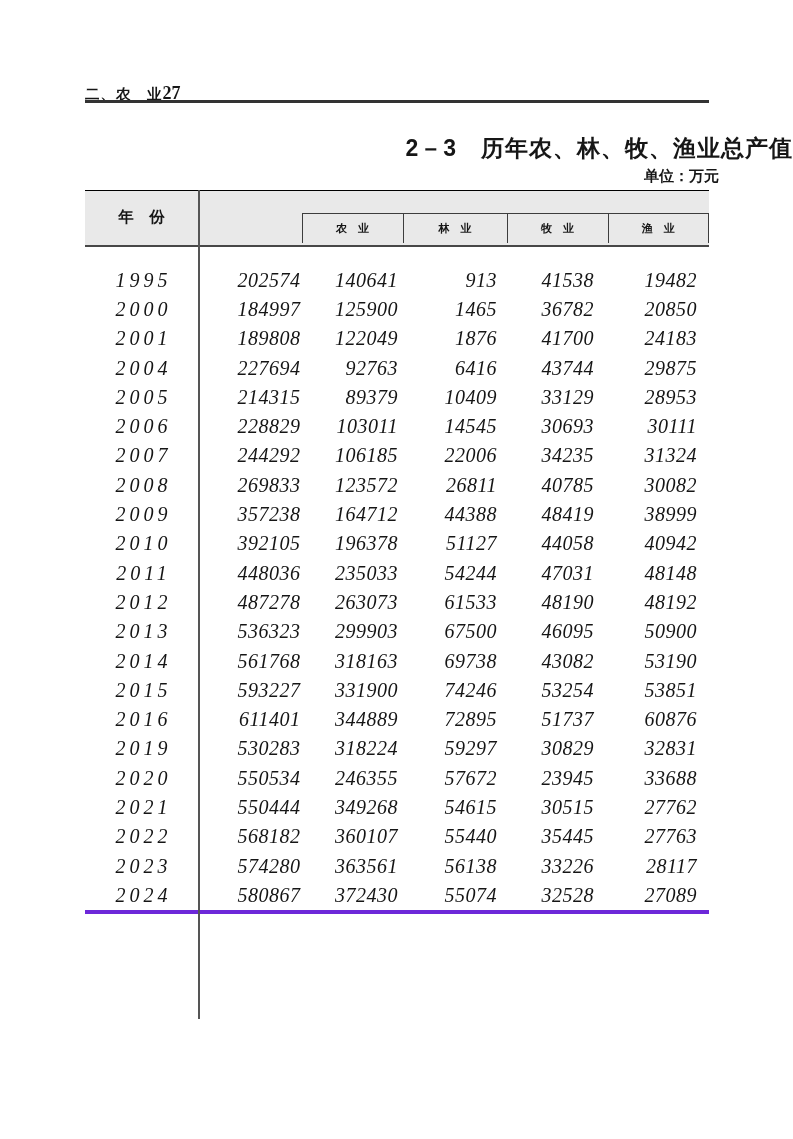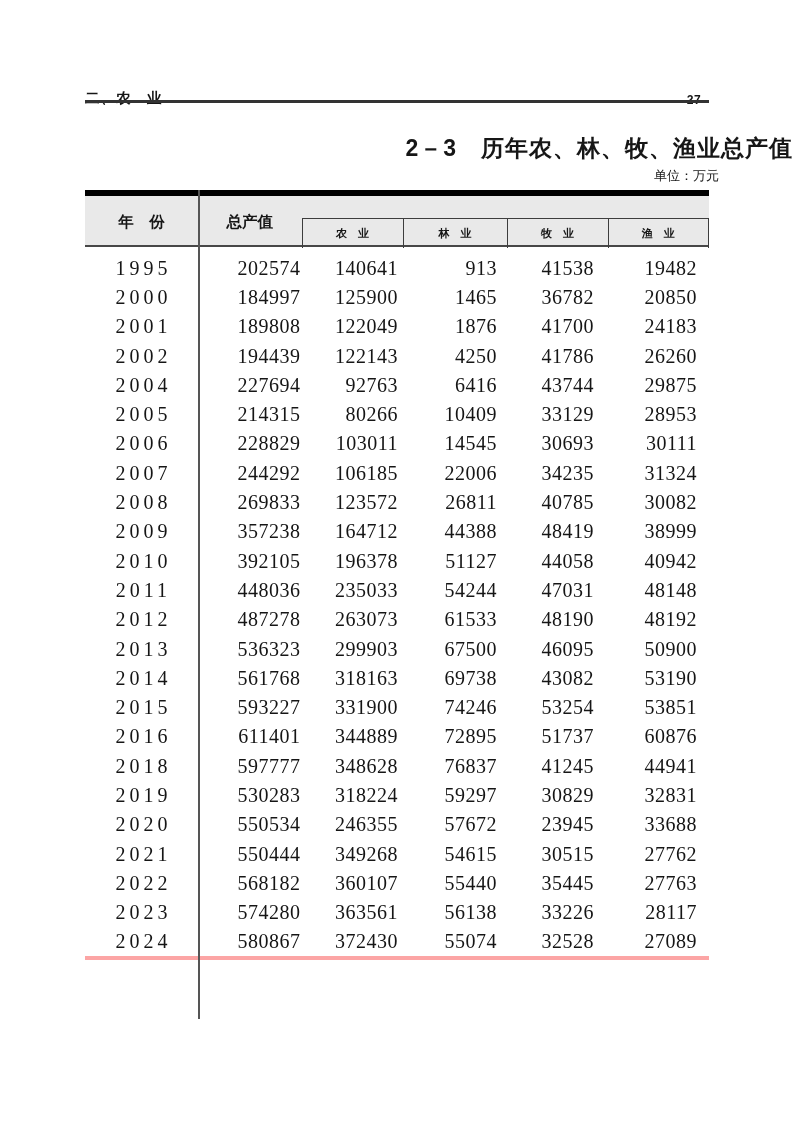--- a/index.html
+++ b/index.html
@@ -3,59 +3,60 @@
 <meta charset="utf-8">
 <style>
   * { margin:0; padding:0; box-sizing:border-box; }
   html,body { background:#ffffff; }
   .page {
     position:relative; width:793px; height:1139px; background:#ffffff;
     font-family:"Liberation Sans", sans-serif; color:#161616; overflow:hidden;
   }
   
   .running-head {
-    position:absolute; left:85px; top:89px; width:624px;
-    display:flex; justify-content:space-between; align-items:flex-end;
+    position:absolute; left:85px; top:83px; width:624px;
+    display:flex; align-items:flex-end;
   }
   .rh-title { font-weight:bold; font-size:14.5px; letter-spacing:1px; }
-  .rh-pagenum { font-family:Liberation Mono, monospace; font-weight:bold; font-size:12px; padding-right:8px; }
+  .rh-pagenum { font-family:Liberation Serif, serif; font-weight:bold; font-size:18px; padding-right:8px; }
   .head-rule { position:absolute; left:85px; top:100px; width:624px; height:2.5px; background:#333333; }
 
   
   .title {
     position:absolute; left:0; top:133px; width:793px; text-align:right;
     font-size:23px; font-weight:bold; letter-spacing:1px;
   }
   .unit-note {
     position:absolute; left:85px; top:167px; width:634px; text-align:right;
-    font-size:13px;
+    font-size:15px;
+    font-weight:bold;
   }
 
   
   .table { position:absolute; left:85px; top:190px; width:624px; height:829px; }
   .thead {
     position:relative; height:57px; background:#e9e9e9;
-    border-top:6px solid #000000; border-bottom:2px solid #474747;
+    border-top:1px solid #000000; border-bottom:2px solid #474747;
   }
   .th { position:absolute; top:0; height:52px; display:flex; align-items:center; justify-content:center;
         font-weight:bold; font-size:15.5px; }
   .th-year  { left:0;     width:113px; }
   .th-total { left:113px; width:103.5px; }
   .subhead {
     position:absolute; left:216.5px; top:22px; width:407.5px; height:30px;
     border:1.5px solid #3d3d3d; border-bottom:none;
     display:grid; grid-template-columns:100px 104px 101px auto;
   }
   .subhead > div {
     display:flex; align-items:center; justify-content:center;
     font-weight:bold; font-size:11px;
   }
   .subhead > div + div { border-left:1.5px solid #3d3d3d; }
 
-  .tbody { padding-top:6px; border-bottom:4px solid #fca5a5; }
+  .tbody { padding-top:18px; border-bottom:4px solid #6d28d9;font-style:italic; }
   .trow {
     display:grid; grid-template-columns:113px 103.5px 101.5px 104px 101px 101px;
     height:29.3px; align-items:center;
   }
   .td { font-family:"Liberation Serif", serif; font-size:20px; color:#151515; line-height:1; }
   .td.year { text-align:center; letter-spacing:4px; padding-left:4px; }
   .td.num  { text-align:right; letter-spacing:0.5px; }
   .trow .td:nth-child(2) { padding-right:1px; }
   .trow .td:nth-child(3) { padding-right:5px; }
   .trow .td:nth-child(4) { padding-right:10px; }
@@ -76,21 +77,20 @@
     <span class="rh-pagenum">27</span>
   </div>
   <div class="head-rule"></div>
 
   <h1 class="title">2－3　历年农、林、牧、渔业总产值</h1>
   <div class="unit-note">单位：万元</div>
 
   <div class="table">
     <div class="thead">
       <div class="th th-year">年　份</div>
-      <div class="th th-total">总产值</div>
       <div class="subhead">
         <div>农　业</div>
         <div>林　业</div>
         <div>牧　业</div>
         <div>渔　业</div>
       </div>
     </div>
     <div class="tbody">
   <div class="trow">
     <div class="td year">1995</div>
@@ -112,43 +112,35 @@
 
   <div class="trow">
     <div class="td year">2001</div>
     <div class="td num">189808</div>
     <div class="td num">122049</div>
     <div class="td num">1876</div>
     <div class="td num">41700</div>
     <div class="td num">24183</div>
   </div>
 
-  <div class="trow">
-    <div class="td year">2002</div>
-    <div class="td num">194439</div>
-    <div class="td num">122143</div>
-    <div class="td num">4250</div>
-    <div class="td num">41786</div>
-    <div class="td num">26260</div>
-  </div>
 
 
   <div class="trow">
     <div class="td year">2004</div>
     <div class="td num">227694</div>
     <div class="td num">92763</div>
     <div class="td num">6416</div>
     <div class="td num">43744</div>
     <div class="td num">29875</div>
   </div>
 
   <div class="trow">
     <div class="td year">2005</div>
     <div class="td num">214315</div>
-    <div class="td num">80266</div>
+    <div class="td num">89379</div>
     <div class="td num">10409</div>
     <div class="td num">33129</div>
     <div class="td num">28953</div>
   </div>
 
   <div class="trow">
     <div class="td year">2006</div>
     <div class="td num">228829</div>
     <div class="td num">103011</div>
     <div class="td num">14545</div>
@@ -240,28 +232,20 @@
   <div class="trow">
     <div class="td year">2016</div>
     <div class="td num">611401</div>
     <div class="td num">344889</div>
     <div class="td num">72895</div>
     <div class="td num">51737</div>
     <div class="td num">60876</div>
   </div>
 
 
-  <div class="trow">
-    <div class="td year">2018</div>
-    <div class="td num">597777</div>
-    <div class="td num">348628</div>
-    <div class="td num">76837</div>
-    <div class="td num">41245</div>
-    <div class="td num">44941</div>
-  </div>
 
   <div class="trow">
     <div class="td year">2019</div>
     <div class="td num">530283</div>
     <div class="td num">318224</div>
     <div class="td num">59297</div>
     <div class="td num">30829</div>
     <div class="td num">32831</div>
   </div>
 

